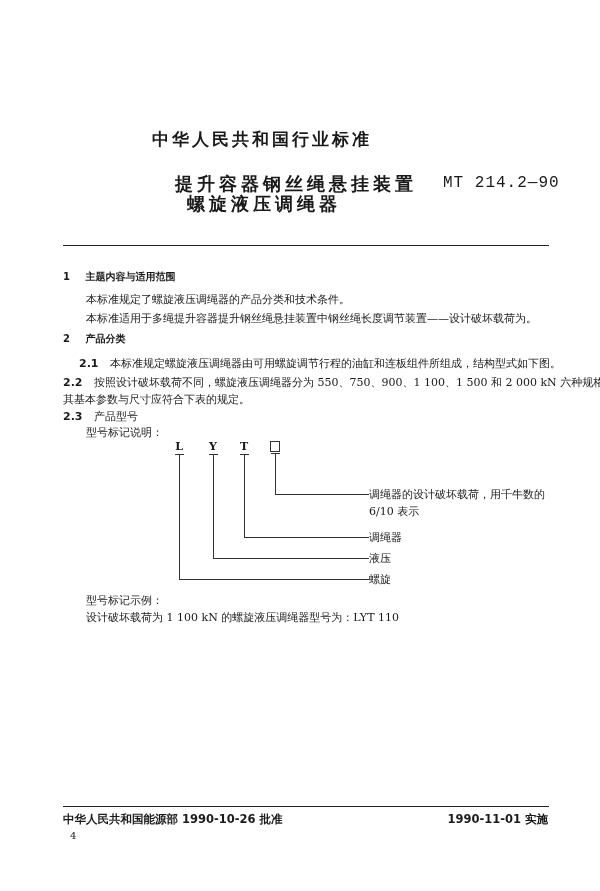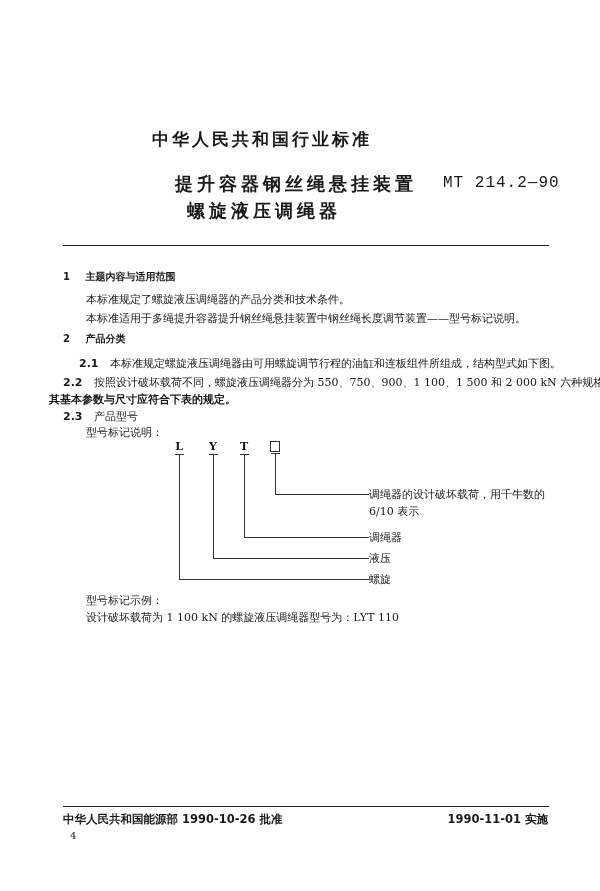--- a/index.html
+++ b/index.html
@@ -15,21 +15,21 @@
   }
   .abs { position: absolute; white-space: nowrap; }
   .sans { font-family: "DejaVu Sans", "Liberation Sans", sans-serif; }
   .serif { font-family: "DejaVu Serif", "Liberation Serif", serif; }
   .mono { font-family: "Liberation Mono", "DejaVu Sans Mono", monospace; }
 
   #std-org { left: 0; width: 524px; top: 128px; text-align: center;
              font-size: 17px; font-weight: bold; letter-spacing: 3px; padding-left: 0; }
   #std-title-1 { left: 0; width: 600px; top: 172px; text-align: center;
                  font-size: 18px; font-weight: bold; letter-spacing: 4px; padding-right: 8px; box-sizing: border-box; }
-  #std-title-2 { left: 0; width: 520px; top: 199px; text-align: center;
+  #std-title-2 { left: 0; width: 520px; top: 192px; text-align: center;
                  font-size: 18px; font-weight: bold; letter-spacing: 4px; padding-right: 8px; box-sizing: border-box; padding-left: 16px; }
   #std-code { left: 443px; top: 174px; font-size: 16px; letter-spacing: 1px; }
 
   .rule { position: absolute; height: 0; border-top: 1.4px solid #222; }
   #rule-top { left: 63px; width: 486px; top: 245px; }
   #rule-bottom { left: 63px; width: 486px; top: 806px; border-top-width: 1.2px; }
 
   .h1 { font-size: 10px; font-weight: bold; }
   .p { font-size: 11px; }
 
@@ -53,37 +53,37 @@
 <div id="std-title-2" class="abs sans">螺旋液压调绳器</div>
 <div id="std-code" class="abs mono">MT 214.2—90</div>
 
 <div id="rule-top" class="rule"></div>
 
 <div class="abs h1 sans" style="left:63px; top:270px;">
   <span>1</span>
   <span style="margin-left:12px;">主题内容与适用范围</span>
 </div>
 <div class="abs p" style="left:86px; top:292px;">本标准规定了螺旋液压调绳器的产品分类和技术条件。</div>
-<div class="abs p" style="left:86px; top:311px;">本标准适用于多绳提升容器提升钢丝绳悬挂装置中钢丝绳长度调节装置——型号标记说明。</div>
+<div class="abs p" style="left:86px; top:311px;">本标准适用于多绳提升容器提升钢丝绳悬挂装置中钢丝绳长度调节装置——设计破坏载荷为。</div>
 
 <div class="abs h1 sans" style="left:63px; top:332px;">
   <span>2</span>
   <span style="margin-left:12px;">产品分类</span>
 </div>
 
 <div class="abs p" style="left:79px; top:356px;">
   <span class="sans" style="font-weight:bold;">2.1</span>
   <span style="margin-left:8px;">本标准规定螺旋液压调绳器由可用螺旋调节行程的油缸和连板组件所组成，结构型式如下图。</span>
 </div>
 
 <div class="abs p" style="left:63px; top:375px;">
   <span class="sans" style="font-weight:bold;">2.2</span>
   <span style="margin-left:8px;">按照设计破坏载荷不同，螺旋液压调绳器分为 550、750、900、1 100、1 500 和 2 000 kN 六种规格，</span>
 </div>
-<div class="abs p" style="left:49px; top:392px;font-weight:bold;">其基本参数与尺寸应符合下表的规定。</div>
+<div class="abs p" style="left:63px; top:392px;">其基本参数与尺寸应符合下表的规定。</div>
 
 <div class="abs p" style="left:63px; top:409px;">
   <span class="sans" style="font-weight:bold;">2.3</span>
   <span style="margin-left:8px;">产品型号</span>
 </div>
 <div class="abs p" style="left:86px; top:425px;">型号标记说明：</div>
 
 <div>
 
   <div class="diag-letter serif" style="left:173px; top:440px;">L</div>

